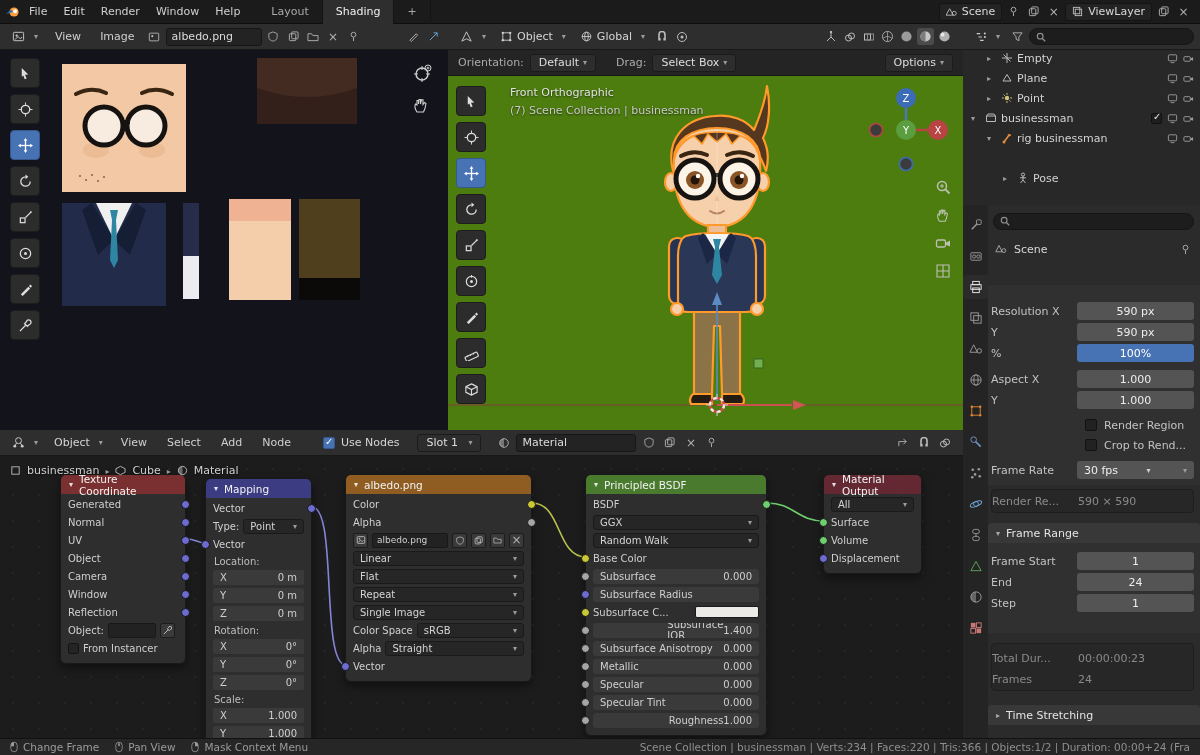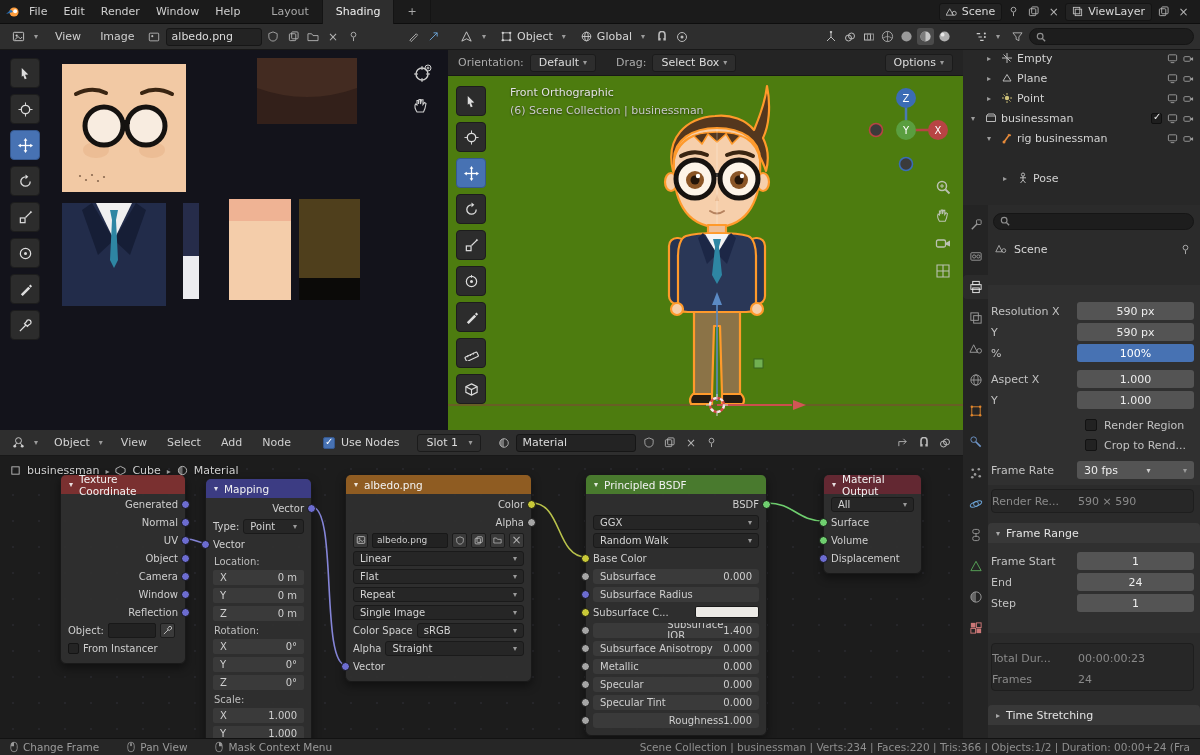--- a/index.html
+++ b/index.html
@@ -71,36 +71,36 @@
 .dval{flex:1;color:#8a8a8a}
 
 #shhead{position:absolute;left:0;top:430px;width:963px;height:26px;background:#2e2e2e;border-bottom:1px solid #181818;display:flex;align-items:center;gap:4px;padding:0 6px;z-index:4}
 #shcanvas{position:absolute;left:0;top:456px;width:963px;height:282px;overflow:hidden;background-color:#1c1c1c;background-image:radial-gradient(#26262a 1px,transparent 1px);background-size:26px 26px}
 .bcrumb{position:absolute;left:10px;top:8px;display:flex;align-items:center;gap:6px;color:#cfcfcf;z-index:3;text-shadow:0 1px 2px rgba(0,0,0,.5)}
 .bcsep::before{content:"▸";font-size:8px;color:#9a9a9a}
 .node{position:absolute;background:rgba(48,48,48,.97);border:1px solid #191919;border-radius:6px;box-shadow:0 4px 10px rgba(0,0,0,.45);z-index:2;padding-bottom:5px}
 .nh{height:19px;display:flex;align-items:center;gap:6px;padding:0 8px;border-radius:5px 5px 0 0;color:#f2f2f2;font-size:10.5px;margin-bottom:2px}
 .nh::before{content:"▾";font-size:8px;color:rgba(255,255,255,.85)}
 .nr{position:relative;height:16px;margin:2px 7px;display:flex;align-items:center;font-size:10px;color:#cfcfcf;gap:4px}
-.nr.out{justify-content:flex-end}
+.nr.out{justify-content:flex-start}
 .nsec{margin:4px 8px 0;font-size:10px;color:#bdbdbd}
 .ndd{flex:1;height:15px;background:#262626;border:1px solid #1a1a1a;border-radius:3px;display:flex;align-items:center;justify-content:space-between;padding:0 6px;color:#d4d4d4}
 .nval{flex:1;height:15px;background:#3a3a3a;display:flex;align-items:center;justify-content:space-between;padding:0 7px;border-radius:2px}
 .nslide{flex:1;height:15px;background:#3a3a3a;border-radius:3px;position:relative;overflow:hidden;display:flex;align-items:center;justify-content:space-between;padding:0 7px}
 .nfill{position:absolute;left:0;top:0;bottom:0;background:#4772b3}
 .nslide span{position:relative;z-index:1}
 .nname{flex:1;height:15px;background:#222;border:1px solid #181818;border-radius:2px;display:flex;align-items:center;padding:0 4px;font-size:9px;overflow:hidden;white-space:nowrap}
 .nmini{width:15px;height:15px;background:#3a3a3a;border:1px solid #1c1c1c;border-radius:2px;display:flex;align-items:center;justify-content:center;flex:none;color:#c9c9c9}
 .sock{position:absolute;top:50%;margin-top:-4.5px;width:9px;height:9px;border-radius:50%;border:1px solid #131313;z-index:3}
 .sock.rg{right:-12px}.sock.lf{left:-12px}
 .vec{background:#6c6cd0}.colr{background:#c9c938}.fl{background:#a5a5a5}.sh{background:#6fcf6f}
 .swatch{width:64px;height:12px;background:#eceae6;border:1px solid #1a1a1a;border-radius:2px;margin-left:auto}
 .ncb{width:11px;height:11px;background:#242424;border:1px solid #141414;border-radius:2px;flex:none}
 
-#status{position:absolute;left:0;top:738px;width:1200px;height:17px;background:#262626;border-top:1px solid #121212;display:flex;align-items:center;gap:28px;padding:0 10px;color:#9b9b9b;font-size:10.5px}
+#status{position:absolute;left:0;top:738px;width:1200px;height:17px;background:#262626;border-top:1px solid #121212;display:flex;align-items:center;gap:16px;padding:0 10px;color:#9b9b9b;font-size:10.5px}
 .stright{margin-left:auto;white-space:nowrap;overflow:hidden;color:#8f8f8f}
 .hint{display:flex;align-items:center;gap:5px}
 </style>
 </head>
 <body>
 
 <header id="topbar">
   <span class="ibtn">
     <svg width="15" height="15" viewBox="0 0 15 15">
         <circle cx="9" cy="8" r="4.6" fill="#ff9e3d"></circle>
@@ -416,21 +416,21 @@
   <span class="tsl" style="margin-left:14px">Drag:</span>
   <span class="tsdd">
       <span>Select Box</span>
     </span>
   <span class="tsdd" style="margin-left:auto">
       <span>Options</span>
     </span>
 </div>
 <div id="vpcanvas">
   <span class="ovl1">Front Orthographic</span>
-  <span class="ovl2">(6) Scene Collection | businessman</span>
+  <span class="ovl2">(7) Scene Collection | businessman</span>
 
   <svg class="r" style="left:0;top:0" width="515" height="354" viewBox="0 0 515 354">
     <line x1="0" y1="329" x2="515" y2="329" stroke="#83403c" stroke-width="1.2"></line>
     <g stroke="#ff9a2b" stroke-width="2.2" stroke-linejoin="round" stroke-linecap="round">
       <path d="M225,95 C217,62 238,42 267,40 C283,38 298,44 306,54 C311,42 317,28 319,10 C323,30 321,50 315,62 C320,72 321,84 318,95 C309,68 297,58 269,58 C241,58 231,70 225,95 Z" fill="#54371e"></path>
       <path d="M226,84 C224,124 238,150 269,151 C300,150 314,124 312,84 C312,64 294,52 269,52 C244,52 226,64 226,84 Z" fill="#f6cfab"></path>
       <ellipse cx="223" cy="106" rx="6" ry="9" fill="#f6cfab"></ellipse>
       <ellipse cx="315" cy="106" rx="6" ry="9" fill="#f6cfab"></ellipse>
       <path d="M226,84 C230,64 244,56 269,56 C294,56 308,64 312,84 C310,70 302,62 292,60 L284,68 L278,58 L269,66 L260,58 L254,68 L246,60 C236,64 229,72 226,84 Z" fill="#54371e" stroke-width="1.6"></path>
     </g>

